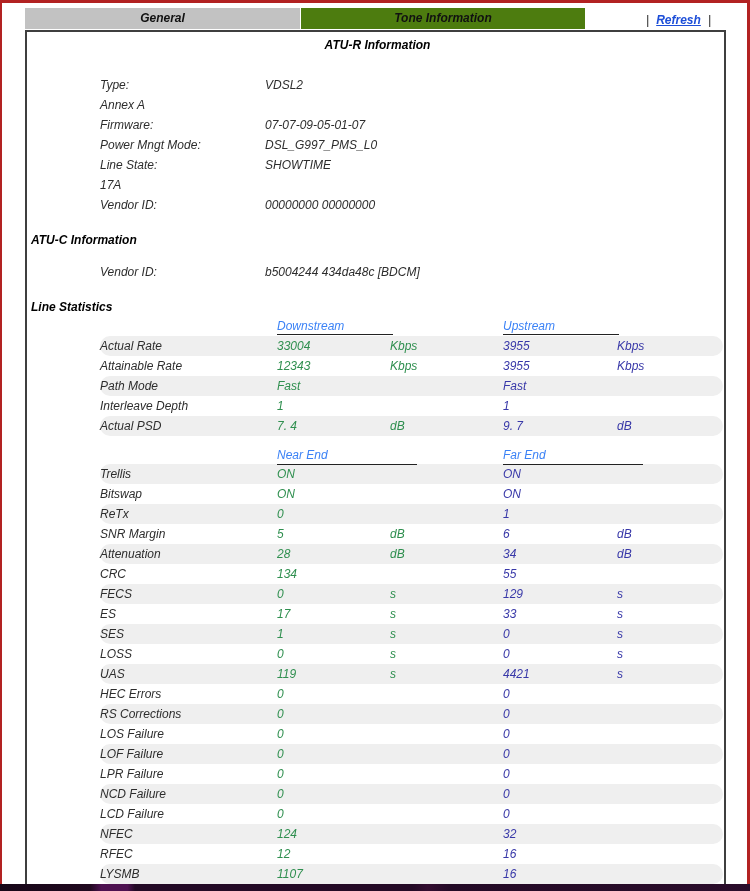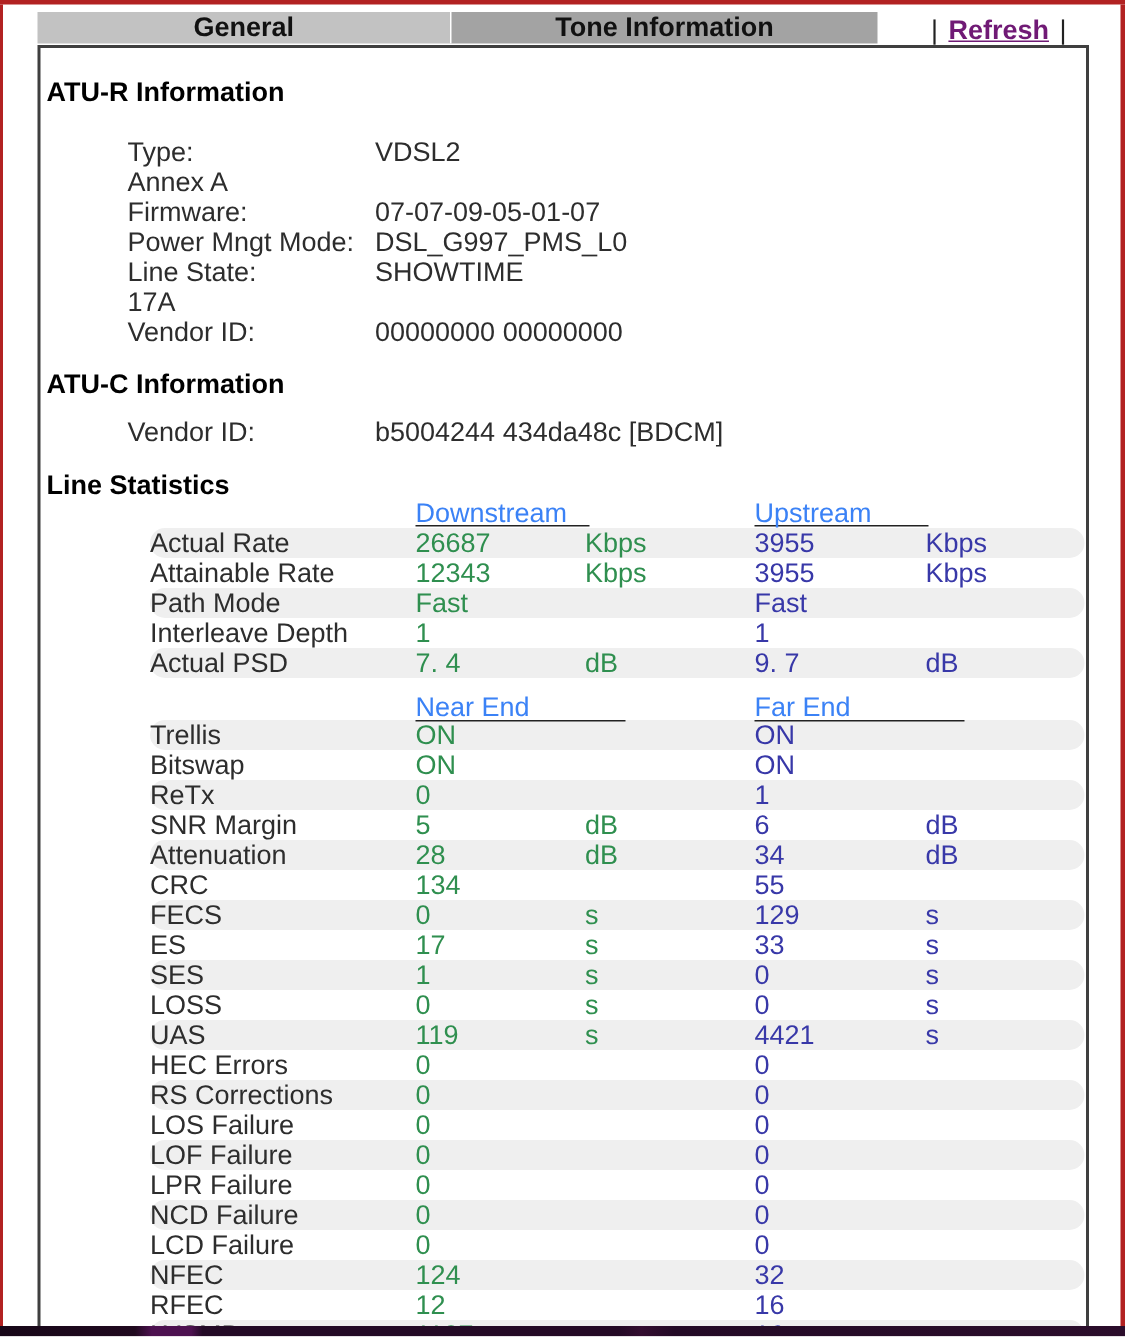--- a/index.html
+++ b/index.html
@@ -1,54 +1,54 @@
 <!DOCTYPE html>
 <html><head>
 <meta charset="utf-8">
 <style>
   * { margin:0; padding:0; box-sizing:border-box; }
   html,body { background:#fff; }
   .page {
     position:relative; width:750px; height:891px;
     font-family:"Liberation Sans","DejaVu Sans",sans-serif;
-    font-size:18px; color:#2d2d2d; background:#fff; overflow:hidden;
+    font-size:12px; color:#2d2d2d; background:#fff; overflow:hidden;font-style:italic;
   }
   
   .frame-top   { position:absolute; top:0; left:0; width:750px; height:3px; background:var(--frame-red); z-index:6; }
   .frame-left  { position:absolute; top:3px; left:0; width:2px; height:881px; background:var(--frame-red); z-index:6; }
   .frame-right { position:absolute; top:3px; right:0; width:3px; height:881px; background:var(--frame-red); z-index:6; }
   .bottom-bar  {
     position:absolute; top:884px; left:0; width:750px; height:7px; z-index:7;
     background:linear-gradient(90deg,#170718 0%,#20091f 12%,#4d1150 13.5%,#4d1150 17%,#230a26 18%,#240a26 55%,#330d30 57%,#230a26 60%,#2b0d2b 100%);
   }
   
   .tabs { position:absolute; left:25px; top:8px; width:560px; height:21px; display:flex; }
   .tab {
     height:21px; line-height:21px; text-align:center; font-weight:bold; color:#111;
     cursor:pointer;
   }
   .tab.active   { width:275px; background:#c2c2c2; }
-  .tab.inactive { width:285px; background:#a3a3a3; border-left:1px solid #fff; }
+  .tab.inactive { width:285px; background:#4d7c0f; border-left:1px solid #fff; }
   
   .refresh-area { position:absolute; top:10px; right:32px; height:20px; line-height:20px; font-weight:bold; color:#222; }
   .refresh-area .pipe { margin:0 7px; font-weight:normal; }
-  .refresh-link { text-decoration:underline; color:#701a75; cursor:pointer; }
+  .refresh-link { text-decoration:underline; color:#1d4ed8; cursor:pointer; }
   
   .content-box {
     position:absolute; left:25px; top:30px; width:701px; height:856px;
     border:2px solid #3f3f3f; background:#fff; overflow:hidden;
   }
   .section-title { height:18px; line-height:18px; margin-left:4px; font-weight:bold; color:#000; }
-  .t1 { margin-top:20px; }
+  .t1 { margin-top:4px;text-align:center; }
   .t2 { margin-top:16px; }
   .t3 { margin-top:16px; }
   
   .info-block { margin-top:21px; }
   .info-block.one { margin-top:13px; }
-  .info-row { display:flex; height:20px; line-height:20px; margin-left:58px; }
+  .info-row { display:flex; height:20px; line-height:20px; margin-left:73px; }
   .info-label { width:165px; }
   .info-value { color:#2d2d2d; }
   
   .col-header-row, .stat-row {
     display:grid; grid-template-columns:177px 113px 113px 114px 1fr;
     height:20px; line-height:20px; margin-left:73px; width:623px;
   }
   .col-header-row { color:#3b82f6; }
   .col-header-row.h2 { margin-top:10px; height:18px; line-height:18px; }
   .col-a-head { grid-column:2 / 4; }
@@ -119,21 +119,21 @@
 
     <div class="section-title t3">Line Statistics</div>
 
     <div class="col-header-row">
       <span class="col-a-head"><span class="ul">Downstream</span></span>
       <span class="col-b-head"><span class="ul">Upstream</span></span>
     </div>
     <div id="table1-rows">
         <div class="stat-row striped">
           <span class="c-label">Actual Rate</span>
-          <span class="c-val down">26687</span>
+          <span class="c-val down">33004</span>
           <span class="c-unit down">Kbps</span>
           <span class="c-val up">3955</span>
           <span class="c-unit up">Kbps</span>
         </div>
         <div class="stat-row">
           <span class="c-label">Attainable Rate</span>
           <span class="c-val down">12343</span>
           <span class="c-unit down">Kbps</span>
           <span class="c-val up">3955</span>
           <span class="c-unit up">Kbps</span>

